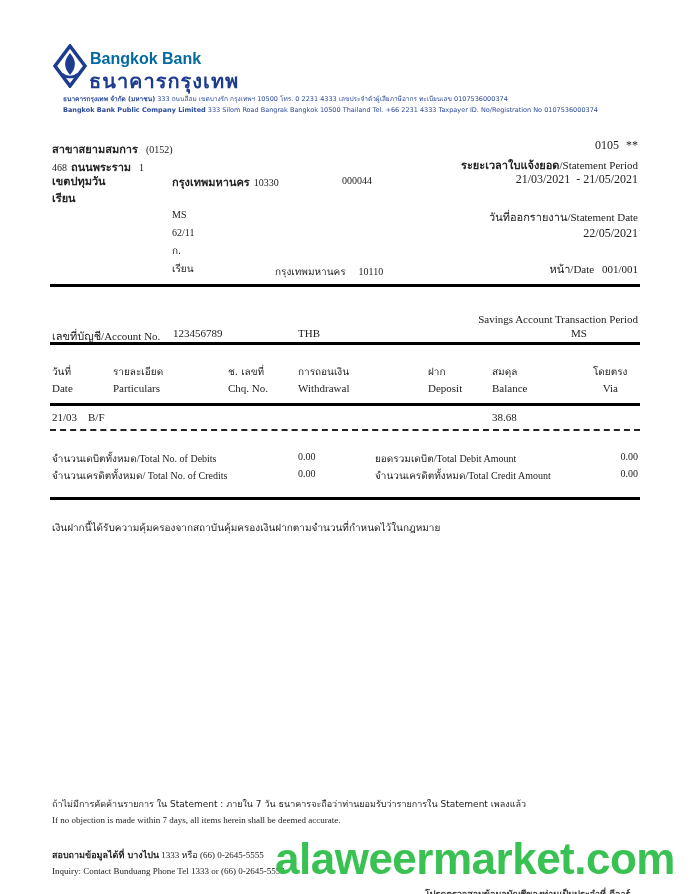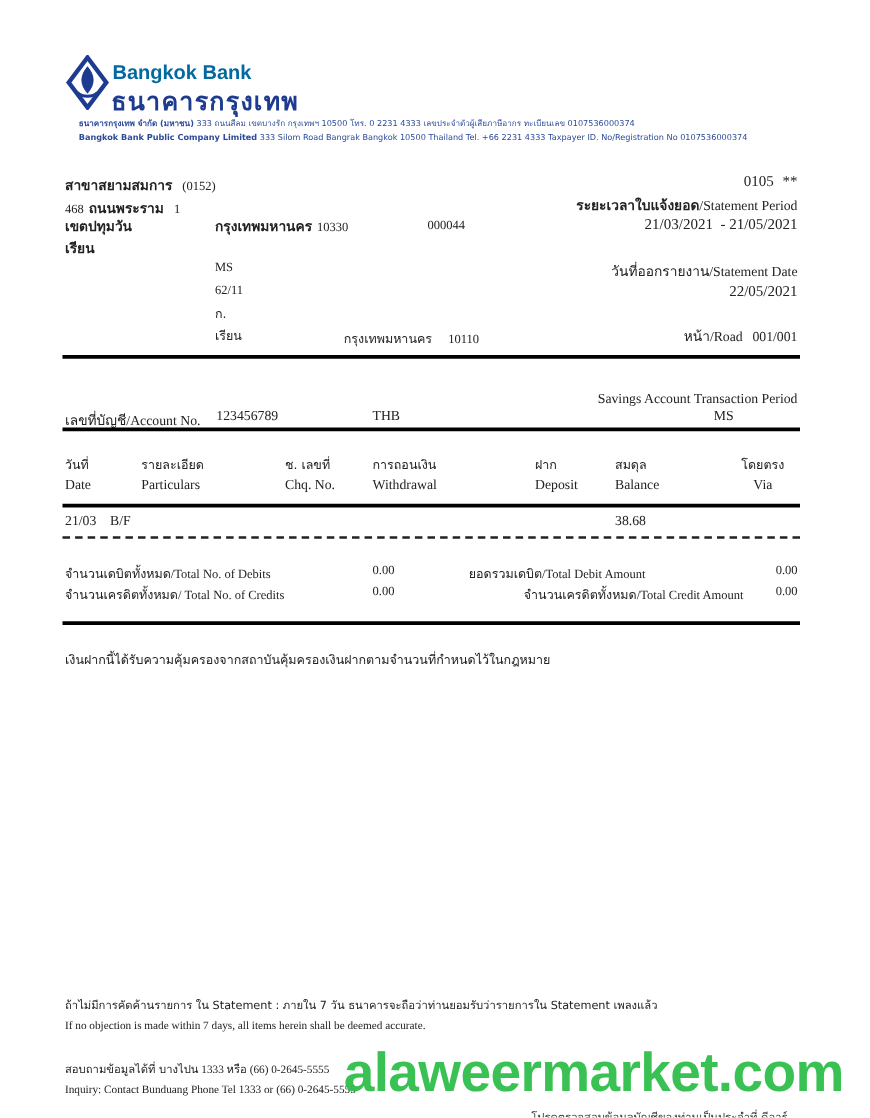--- a/index.html
+++ b/index.html
@@ -1,21 +1,21 @@
 <!DOCTYPE html>
 <html><head>
 <meta charset="utf-8">
 <style>
   * { margin: 0; padding: 0; box-sizing: border-box; }
   html, body { width: 696px; height: 894px; background: #ffffff; overflow: hidden; }
   body { position: relative; font-family: "Liberation Serif", serif; color: #222; }
   .abs { position: absolute; white-space: nowrap; }
   .sans { font-family: "DejaVu Sans", sans-serif; }
   .serif { font-family: "Liberation Serif", serif; }
-  .bold { font-weight: normal; margin-top: 39px; }
+  .bold { font-weight: bold; margin-top: 39px; }
   .f11 { font-size: 11px; }
   .f10 { font-size: 10px; }
   .f12 { font-size: 12px; }
   .thai-b { font-family: "DejaVu Sans", sans-serif; font-weight: bold; font-size: 11px; }
   .thai { font-family: "DejaVu Sans", sans-serif; font-size: 10px; }
   .rule { position: absolute; left: 50px; width: 590px; background: #000; }
   .dash { position: absolute; left: 50px; width: 590px; border-top: 2px dashed #222; height: 0; }
 
   
   .logo-mark { position: absolute; left: 52px; top: 44px; width: 36px; height: 44px; }
@@ -77,21 +77,21 @@
   <span>0105</span>
   <span style="margin-left:4px;">**</span>
 </div>
 <div class="abs" style="right:58px; top:155px;">
   <span class="thai-b">ระยะเวลาใบแจ้งยอด</span><span class="serif f11">/Statement Period</span>
 </div>
 <div class="abs serif f12" style="right:58px; top:172px; white-space:pre;">21/03/2021  - 21/05/2021</div>
 <div class="abs serif f11" style="right:58px; top:208px;">วันที่ออกรายงาน/Statement Date</div>
 <div class="abs serif f12" style="right:58px; top:226px;">22/05/2021</div>
 <div class="abs serif f11" style="right:58px; top:260px;">
-  <span>หน้า/Road</span>
+  <span>หน้า/Date</span>
   <span style="margin-left:5px;">001/001</span>
 </div>
 
 <div class="rule" style="top:284px; height:3px;"></div>
 
 <div class="abs serif f11" style="right:58px; top:313px;">Savings Account Transaction Period</div>
 <div class="abs serif f11" style="left:52px; top:327px;">เลขที่บัญชี/Account No.</div>
 <div class="abs serif f11" style="left:173px; top:327px;">123456789</div>
 <div class="abs serif f11" style="left:298px; top:327px;">THB</div>
 <div class="abs serif f11" style="left:571px; top:327px;">MS</div>
@@ -143,21 +143,21 @@
 
 <div class="dash" style="top:429px;"></div>
 
 <div class="abs serif f10" style="left:52px; top:451px;">จำนวนเดบิตทั้งหมด/Total No. of Debits</div>
 <div class="abs serif f10" style="left:298px; top:451px;">0.00</div>
 <div class="abs serif f10" style="left:375px; top:451px;">ยอดรวมเดบิต/Total Debit Amount</div>
 <div class="abs serif f10" style="right:58px; top:451px;">0.00</div>
 
 <div class="abs serif f10" style="left:52px; top:468px;">จำนวนเครดิตทั้งหมด/ Total No. of Credits</div>
 <div class="abs serif f10" style="left:298px; top:468px;">0.00</div>
-<div class="abs serif f10" style="left:375px; top:468px;margin-left:44px;">จำนวนเครดิตทั้งหมด/Total Credit Amount</div>
+<div class="abs serif f10" style="left:375px; top:468px;">จำนวนเครดิตทั้งหมด/Total Credit Amount</div>
 <div class="abs serif f10" style="right:58px; top:468px;">0.00</div>
 
 <div class="rule" style="top:497px; height:3px;"></div>
 
 <div class="abs thai" style="left:52px; top:520px;">เงินฝากนี้ได้รับความคุ้มครองจากสถาบันคุ้มครองเงินฝากตามจำนวนที่กำหนดไว้ในกฎหมาย</div>
 
 <div class="abs thai" style="left:52px; top:797px; font-size:9px;">ถ้าไม่มีการคัดค้านรายการ ใน Statement : ภายใน 7 วัน ธนาคารจะถือว่าท่านยอมรับว่ารายการใน Statement เพลงแล้ว</div>
 <div class="abs serif" style="left:52px; top:815px; font-size:9px;">If no objection is made within 7 days, all items herein shall be deemed accurate.</div>
 
 <div class="abs" style="left:52px; top:848px; font-size:9px;">

